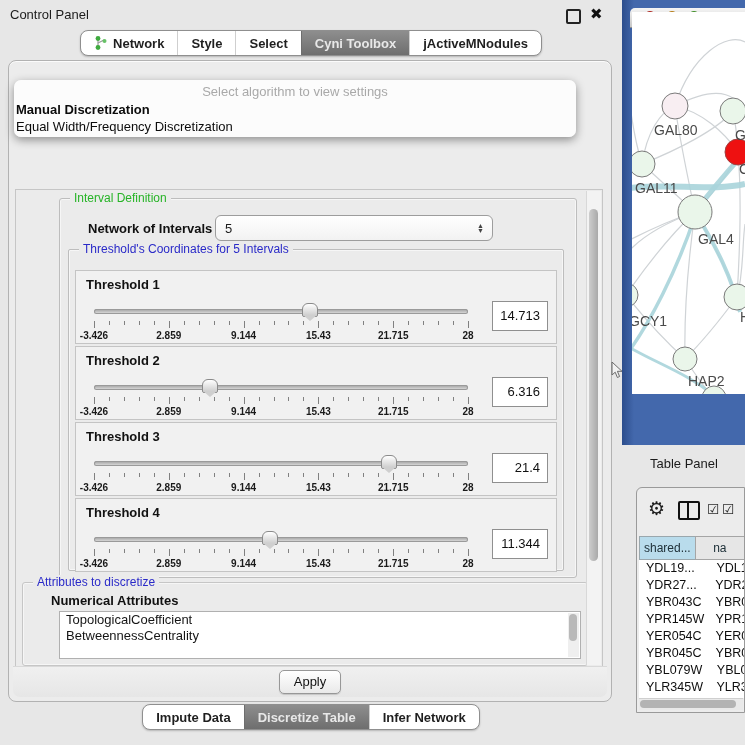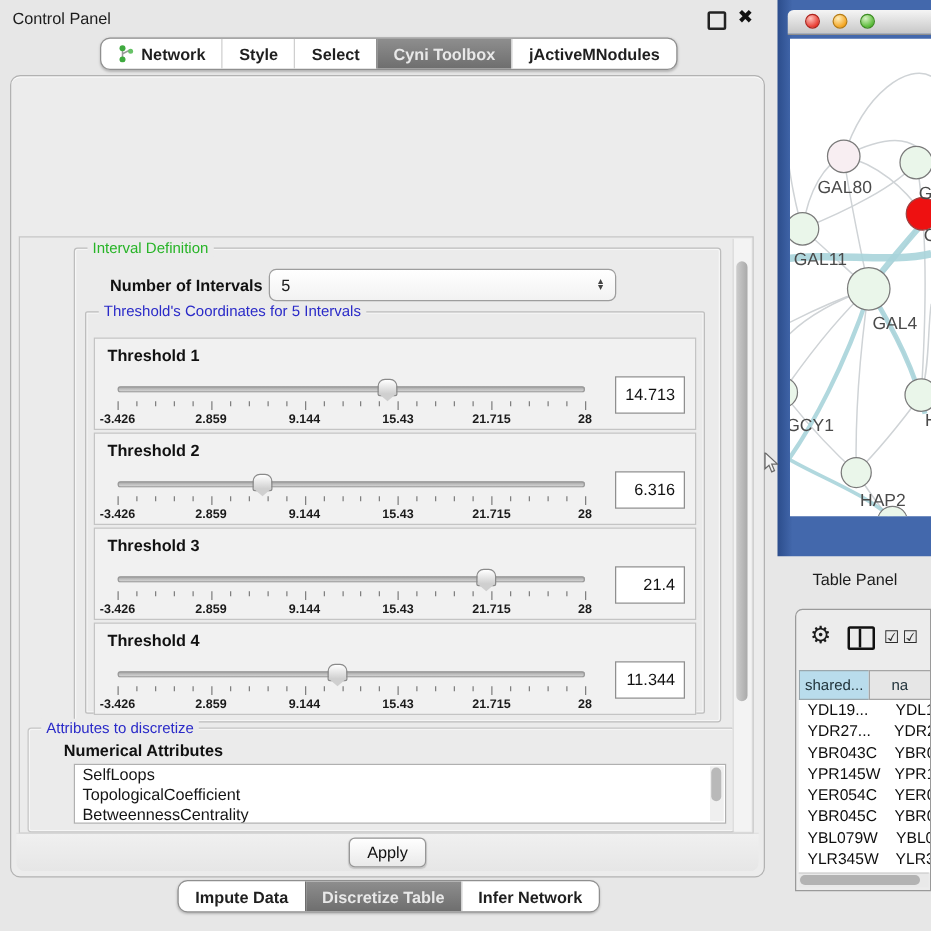--- a/index.html
+++ b/index.html
@@ -70,21 +70,21 @@
   .popup-prompt{height:18px;line-height:18px;text-align:center;font-size:13px;color:#a9a9a9;}
   .popup-item{height:17px;line-height:17px;font-size:13px;color:#0c0c0c;padding-left:2px;white-space:nowrap;}
   .popup-item.bold{font-weight:bold;}
   
   .net-window{position:absolute;left:622px;top:0;width:123px;height:445px;background:linear-gradient(90deg,#2c4d8c,#4368ac 12px,#4368ac);}
   .mac-titlebar{position:absolute;left:8px;top:8px;right:0;height:19px;background:linear-gradient(#f5f5f5,#c7c7c7);border-radius:5px 0 0 0;border-bottom:1px solid #8e8e8e;}
   .light{position:absolute;top:3px;width:12px;height:12px;border-radius:50%;box-sizing:border-box;}
   .light.red{left:14px;background:radial-gradient(circle at 35% 28%,#ffc2bb,#e83b31 72%);border:1px solid #ad241d;}
   .light.yellow{left:36px;background:radial-gradient(circle at 35% 28%,#ffeebb,#f4a522 72%);border:1px solid #b57b14;}
   .light.green{left:58px;background:radial-gradient(circle at 35% 28%,#d6f2c3,#57ba36 72%);border:1px solid #3c8c22;}
-  .net-canvas{position:absolute;left:10px;top:31px;width:113px;height:382px;background:#ffffff;overflow:hidden;}
+  .net-canvas{position:absolute;left:10px;top:12px;width:113px;height:382px;background:#ffffff;overflow:hidden;}
   
   .tp-title{position:absolute;left:650px;top:456px;font-size:13px;color:#1c1c1c;}
   .tp-container{position:absolute;left:636px;top:487px;width:109px;height:226px;background:#ececec;border:1px solid #9a9a9a;border-radius:6px 0 0 0;overflow:hidden;box-sizing:border-box;}
   .tp-toolbar{position:absolute;left:0;top:0;right:0;height:48px;}
   .gear-ic{position:absolute;left:11px;top:9px;font-size:19px;color:#1b1b1b;}
   .split-ic{position:absolute;left:41px;top:13px;width:18px;height:15px;border:2px solid #111;border-radius:2px;}
   .split-ic::after{content:'';position:absolute;left:7px;top:0;bottom:0;width:2px;background:#111;}
   .chk-ic{position:absolute;top:13px;font-size:14px;color:#2b2b2b;}
   .tp-table{position:absolute;left:2px;top:48px;right:0;bottom:14px;background:#fff;overflow:hidden;}
   .tp-header{display:flex;height:24px;}
@@ -137,21 +137,21 @@
         </div>
       </div>
   </div>
 
   <div class="main-panel">
 
 
     <div id="scrollpane">
       <div class="grp" id="grp-interval">
         <span class="grp-title green" style="background:#ebebeb">Interval Definition</span>
-        <span id="noi-label">Number of Intervals</span>
+        <span id="noi-label">Network of Intervals</span>
         <div class="combo" id="combo-noi">
           <span>5</span>
           <span class="arrows">▲<br>▼</span>
         </div>
         <div class="grp" id="grp-thr">
           <span class="grp-title blue" style="background:#ebebeb">Threshold's Coordinates for 5 Intervals</span>
 
         <div class="thr-box" style="top: 20px;">
               <div class="thr-label">Threshold 1</div>
               <div class="slider-zone">
@@ -328,21 +328,20 @@
               </div>
               <div class="thr-value">11.344</div>
             </div>
           </div>
       </div>
 
       <div class="grp" id="grp-attr">
         <span class="grp-title blue" style="background:#ebebeb">Attributes to discretize</span>
         <span id="numattr-label">Numerical Attributes</span>
         <div id="attr-list">
-          <div class="attr-item">SelfLoops</div>
             <div class="attr-item">TopologicalCoefficient</div>
             <div class="attr-item">BetweennessCentrality</div>
             <div id="attr-scroll">
               <div class="thumb"></div>
             </div>
         </div>
       </div>
 
       <div class="vscrollbar">
           <div class="thumb"></div>
@@ -361,20 +360,27 @@
         </div>
         <div class="seg selected">
           <span>Discretize Table</span>
         </div>
         <div class="seg">
           <span>Infer Network</span>
         </div>
       </div>
   </div>
 
+  <div class="popup">
+    <div class="popup-prompt">Select algorithm to view settings</div>
+    <div id="popup-items">
+        <div class="popup-item bold">Manual Discretization</div>
+        <div class="popup-item">Equal Width/Frequency Discretization</div>
+      </div>
+  </div>
 </div>
 
 <div class="net-window">
   <div class="mac-titlebar">
     <span class="light red"></span>
     <span class="light yellow"></span>
     <span class="light green"></span>
   </div>
   <div class="net-canvas">
     <svg id="net-svg" width="113" height="382" viewBox="0 0 113 382">

